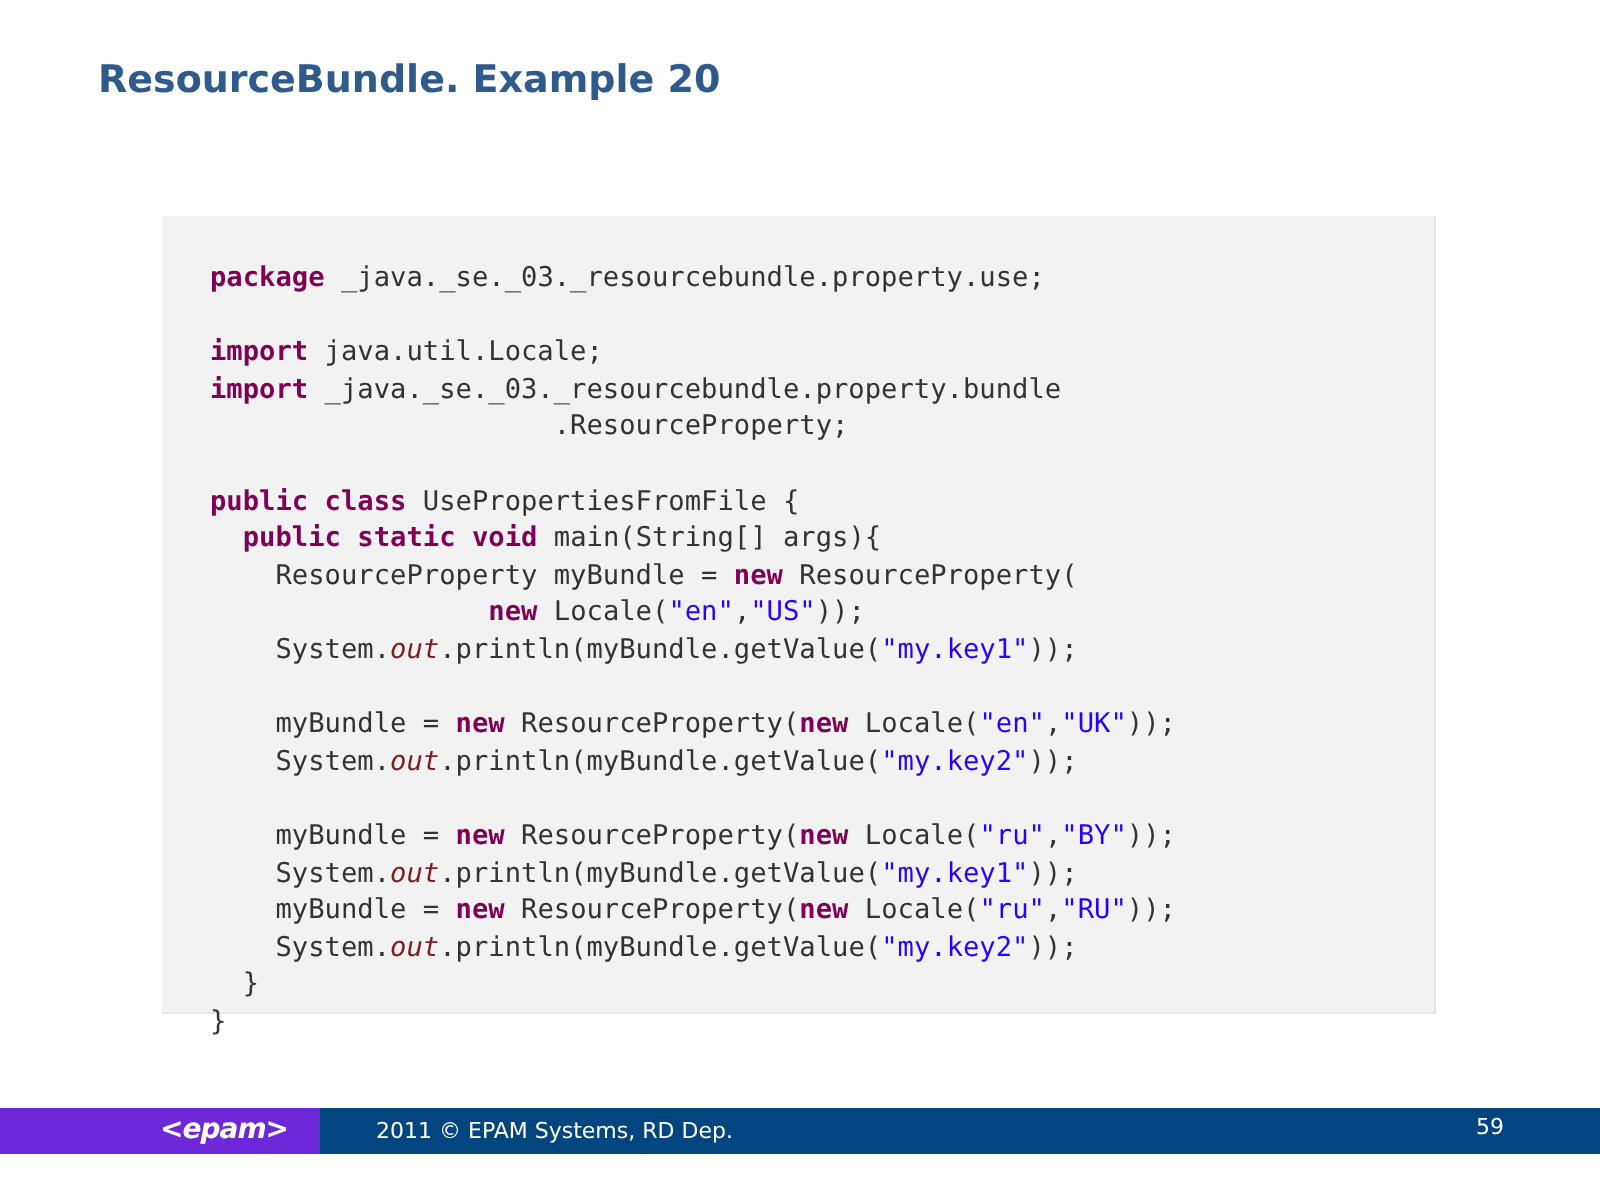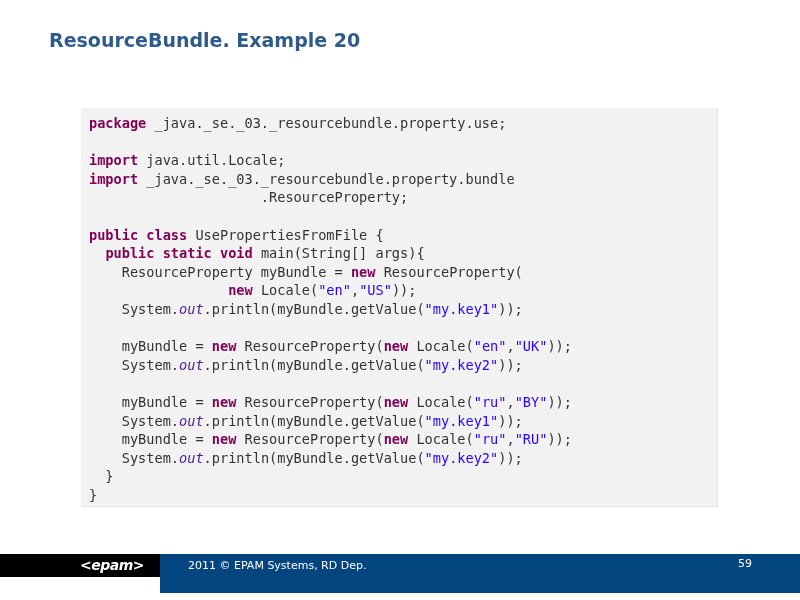--- a/index.html
+++ b/index.html
@@ -17,45 +17,45 @@
   .code-box {
     position: absolute; left: 81px; top: 108px;
     width: 637px; height: 399px;
     background: #f2f2f2;
     border-right: 1px solid #e4e4e4;
     border-bottom: 1px solid #e4e4e4;
     box-sizing: border-box;
   }
   .code {
     position: absolute; left: 8px; top: 6px;
-    margin: 0;
+    margin: 16px;
     font-family: "DejaVu Sans Mono", monospace;
     font-size: 13.6px;
     line-height: 18.6px;
     color: #333333;
     white-space: pre;
   }
   .code .line { display: block; height: 18.6px; }
   .kw { color: #7f0055; font-weight: bold; }
   .str { color: #2a00ff; }
-  .fld { color: #4c1d95; font-style: italic; }
+  .fld { color: #7f1d1d; font-style: italic; }
   .footer {
     position: absolute; left: 0; top: 554px; width: 800px; height: 23px;
   }
   .footer-logo-bg {
     position: absolute; left: 0; top: 0; width: 160px; height: 23px;
-    background: #000000;
+    background: #6d28d9;
   }
   .footer-logo {
     position: absolute; left: 80px; top: 3px;
     color: #ffffff; font-weight: bold; font-style: italic;
     font-family: "DejaVu Sans", sans-serif; font-size: 14px; letter-spacing: -0.5px;
   }
   .footer-main {
-    position: absolute; left: 160px; top: 0; width: 640px; height: 39px;
+    position: absolute; left: 160px; top: 0; width: 640px; height: 23px;
     background: #03457f;
   }
   .footer-copyright {
     position: absolute; left: 28px; top: 5px;
     color: #ffffff; font-size: 11px;
     font-family: "DejaVu Sans", sans-serif;
   }
   .footer-page {
     position: absolute; left: 578px; top: 3px;
     color: #ffffff; font-size: 11px;

